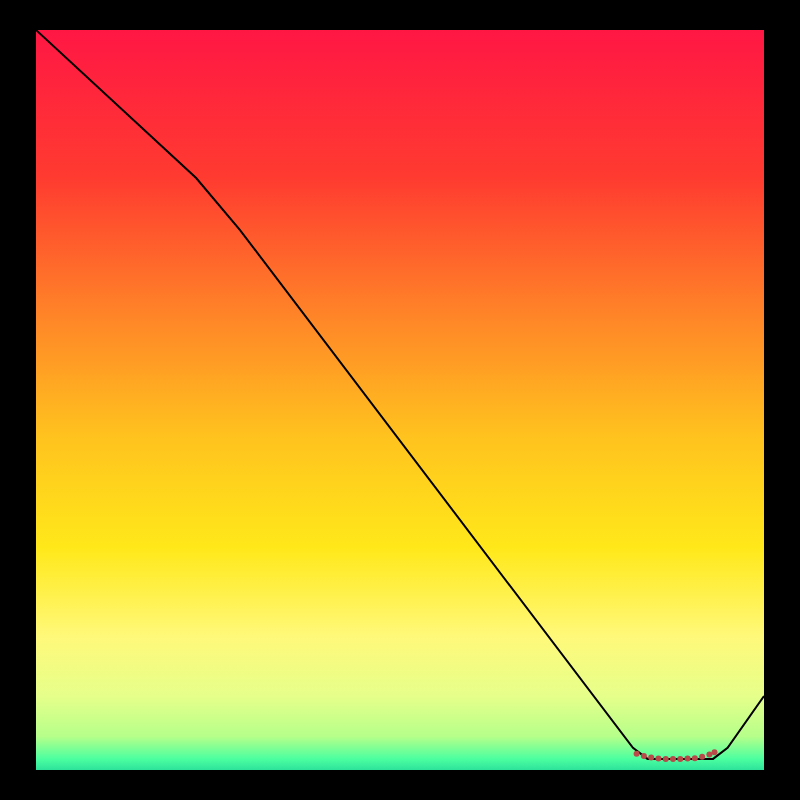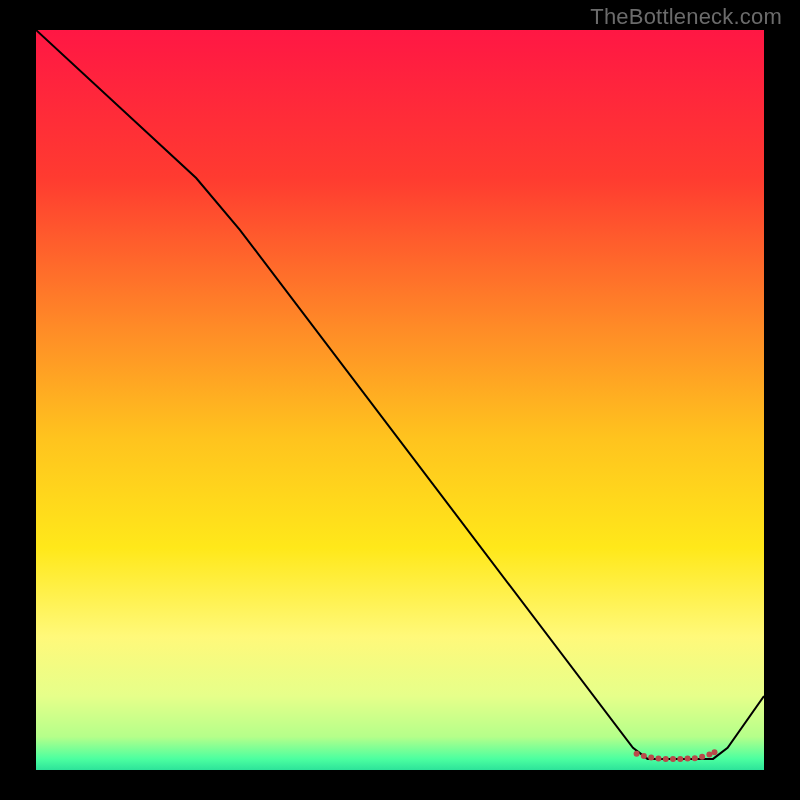--- a/index.html
+++ b/index.html
@@ -36,21 +36,20 @@
     overflow: visible;
   }
   svg {
     display: block;
   }
 </style>
 </head>
 <body>
 
 <div class="frame">
-  <div class="watermark">TheBottleneck.com</div>
 
   <div class="plot-area">
     <svg id="chart-svg" width="728" height="740" viewBox="0 0 728 740">
       <defs>
         <linearGradient id="bg-grad" x1="0" y1="0" x2="0" y2="1">
             <stop offset="0%" stop-color="#ff1744"></stop>
             <stop offset="20%" stop-color="#ff3b30"></stop>
             <stop offset="40%" stop-color="#ff8a27"></stop>
             <stop offset="55.00000000000001%" stop-color="#ffc31e"></stop>
             <stop offset="70%" stop-color="#ffe81a"></stop>

